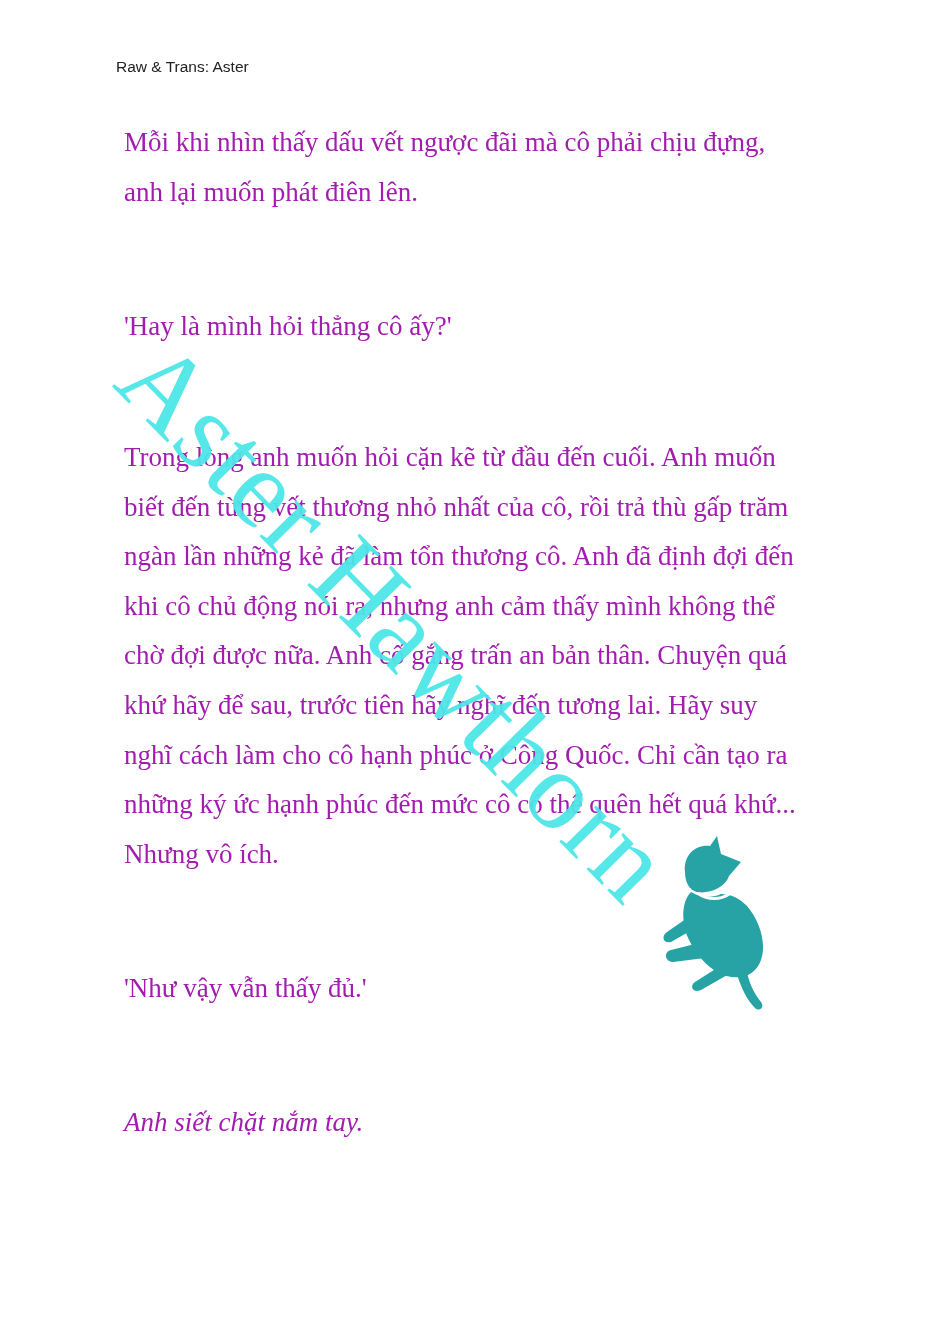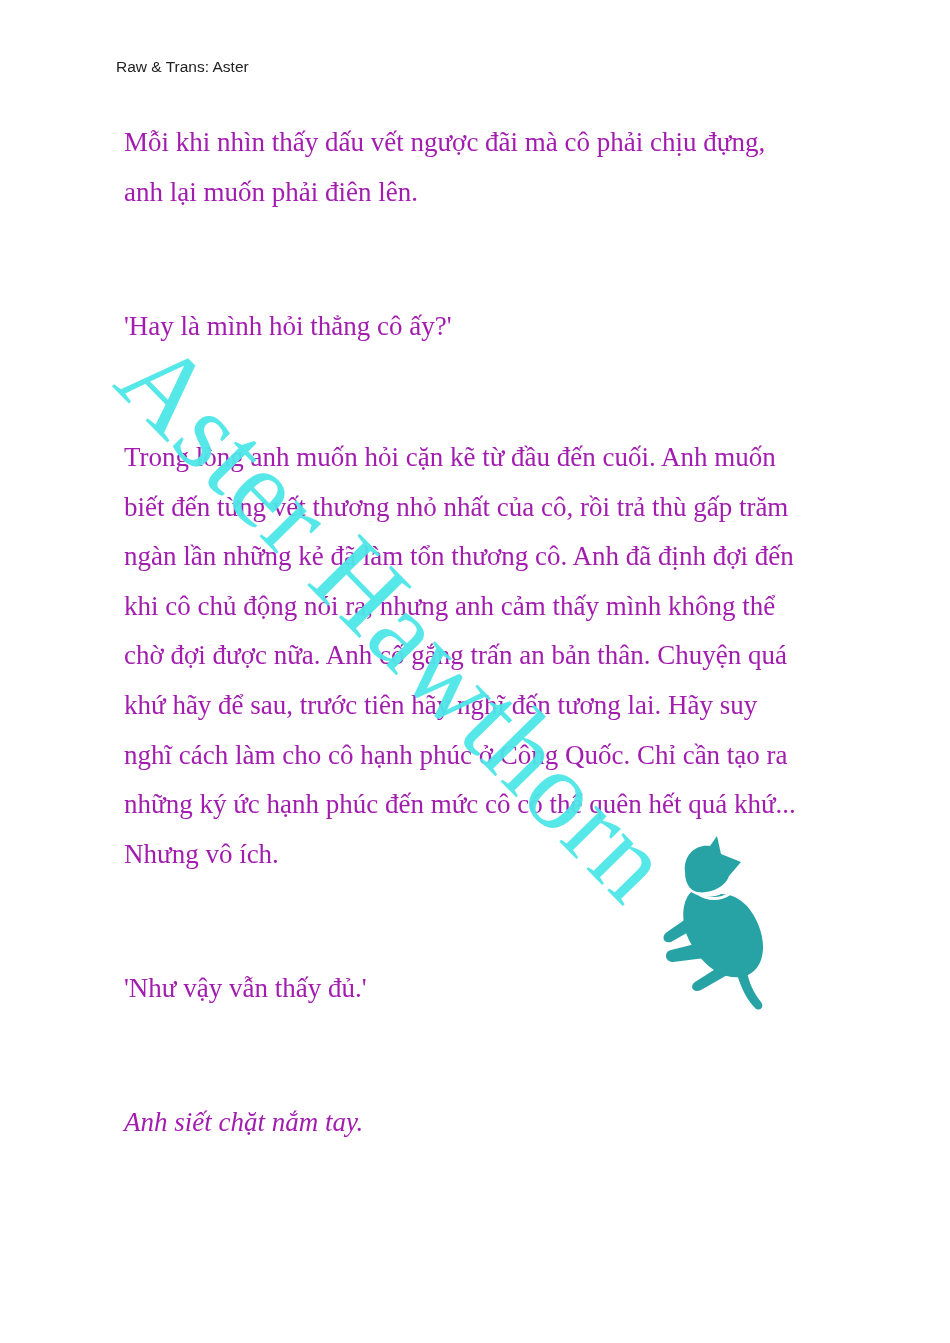--- a/index.html
+++ b/index.html
@@ -67,21 +67,21 @@
   </style>
 </head>
 <body>
 
 <div class="page">
 
   <div class="header">Raw &amp; Trans: Aster</div>
 
   <div class="para" style="top:110px;">
     <span class="line">Mỗi khi nhìn thấy dấu vết ngược đãi mà cô phải chịu đựng,</span>
-    <span class="line">anh lại muốn phải điên lên.</span>
+    <span class="line">anh lại muốn phát điên lên.</span>
   </div>
 
   <div class="para" style="top:294px;">
     <span class="line">'Hay là mình hỏi thẳng cô ấy?'</span>
   </div>
 
   <div class="para" style="top:425px;">
     <span class="line">Trong lòng anh muốn hỏi cặn kẽ từ đầu đến cuối. Anh muốn</span>
     <span class="line">biết đến từng vết thương nhỏ nhất của cô, rồi trả thù gấp trăm</span>
     <span class="line">ngàn lần những kẻ đã làm tổn thương cô. Anh đã định đợi đến</span>

